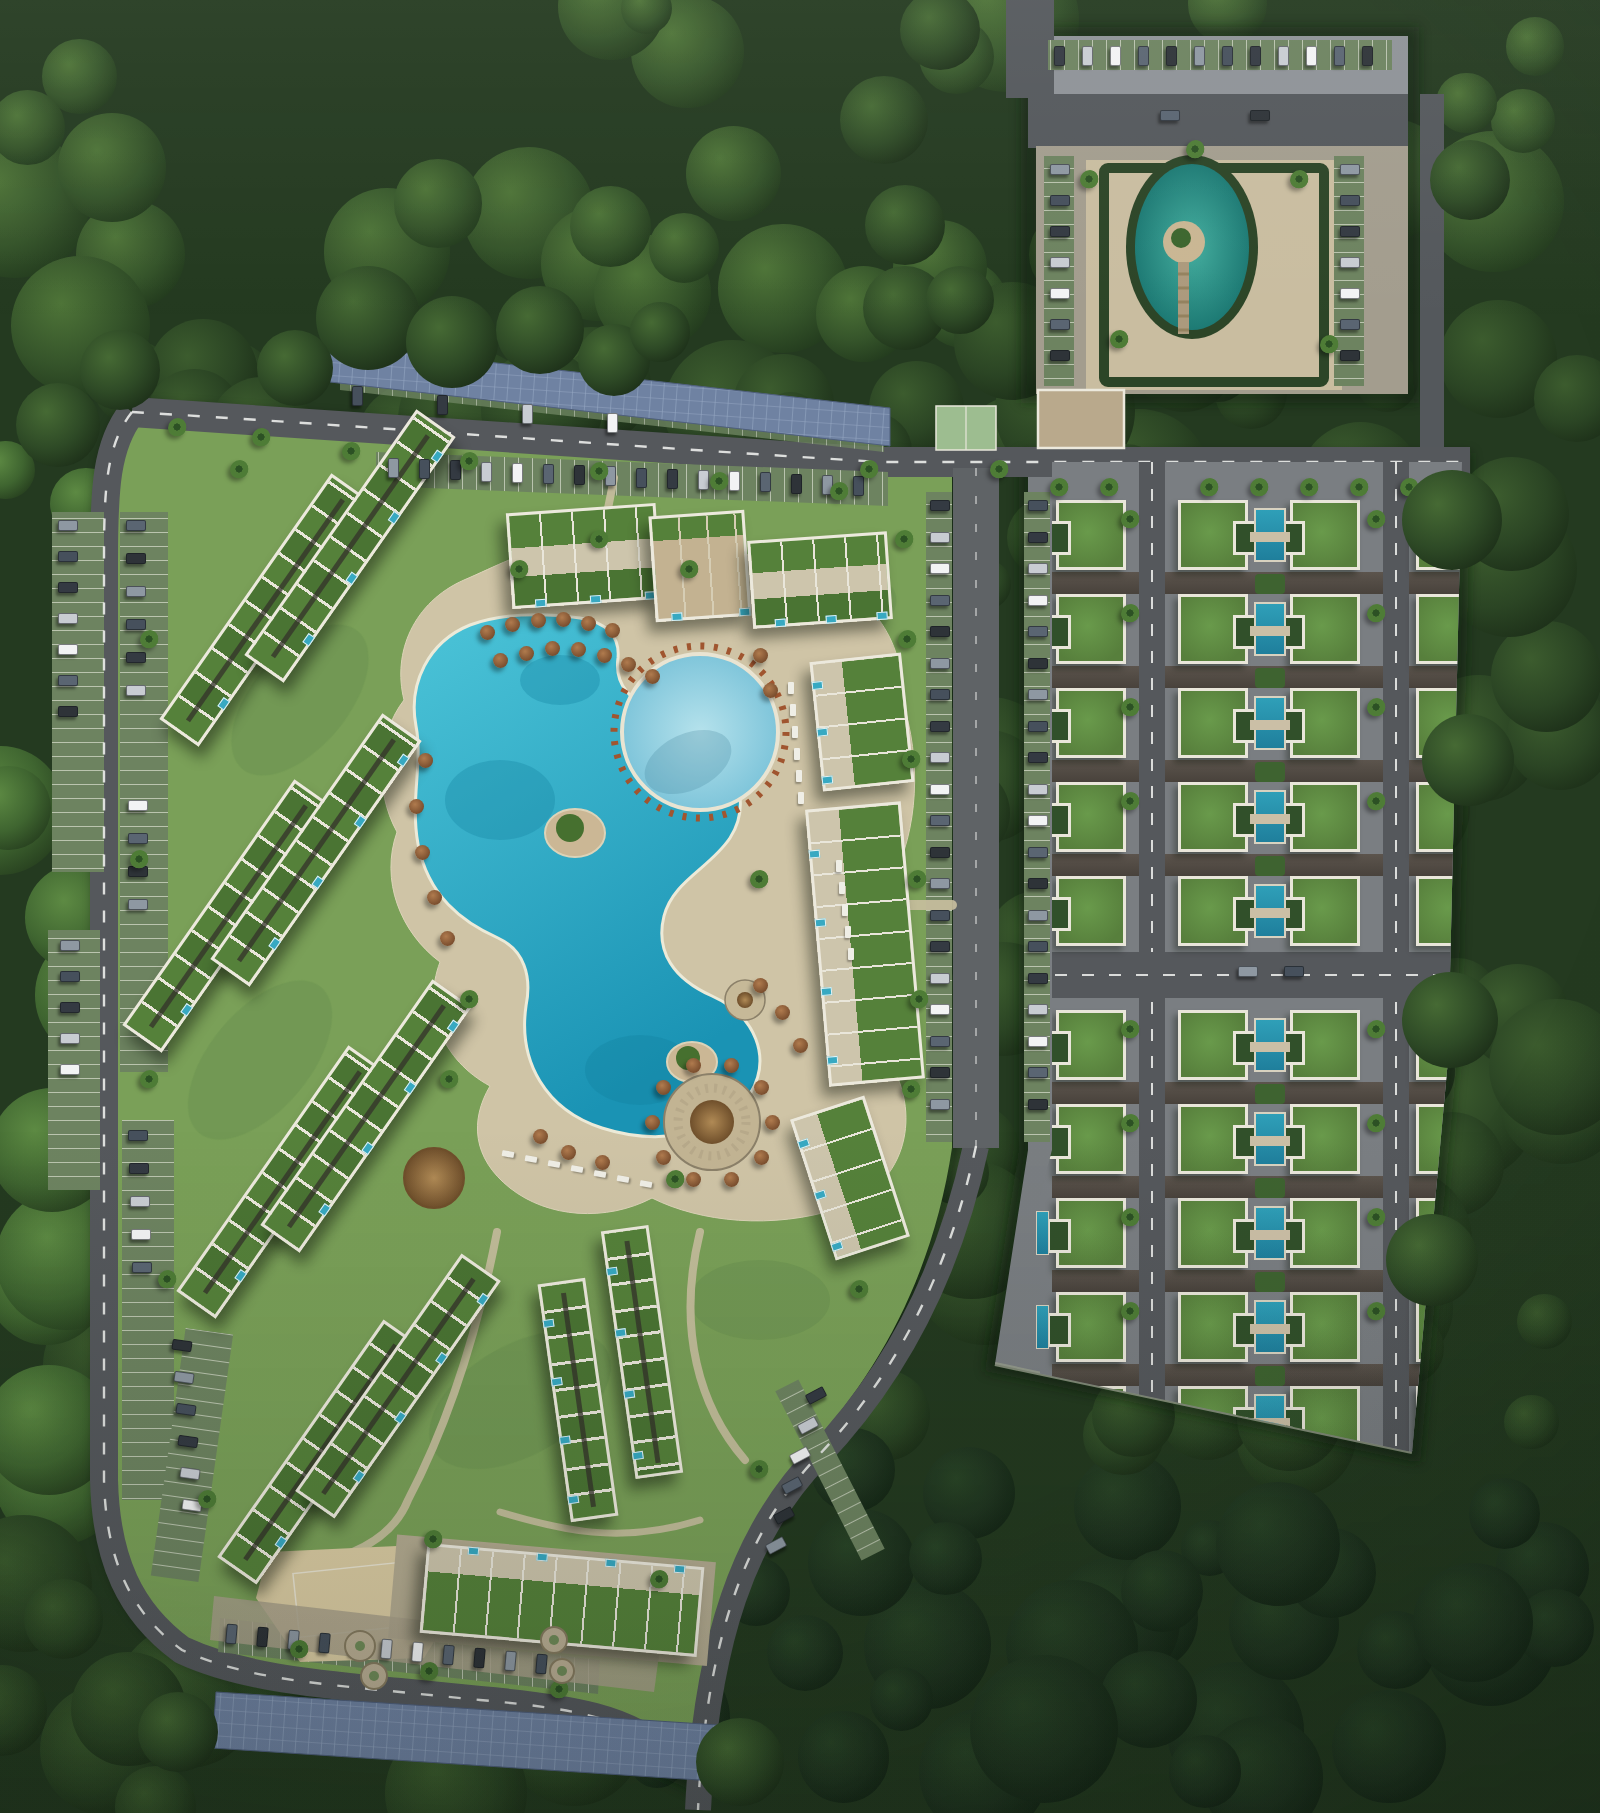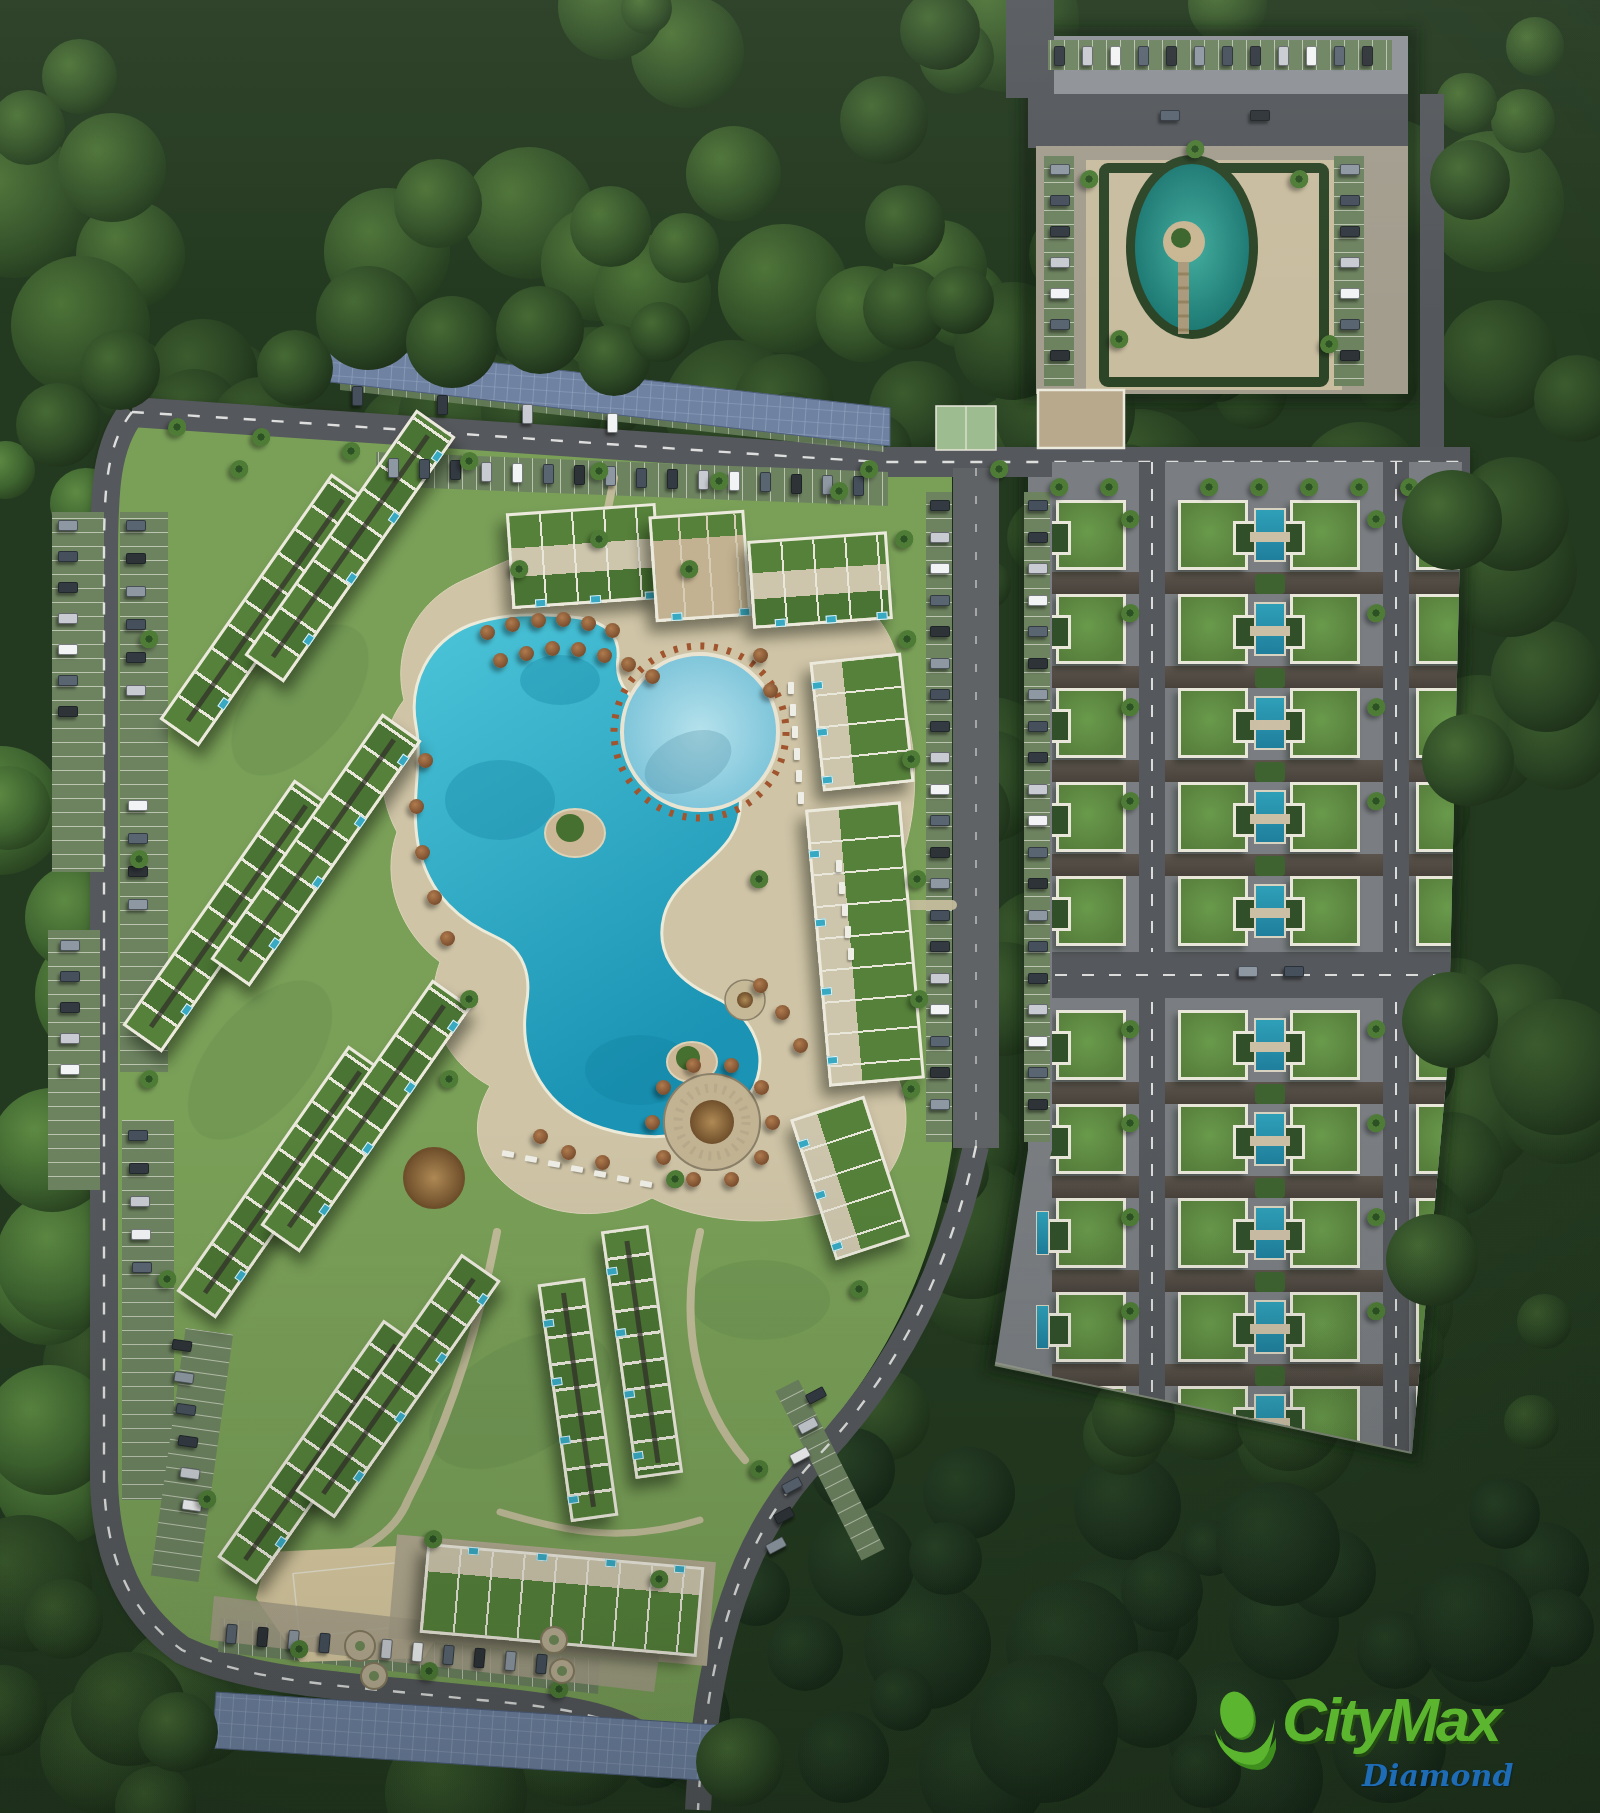--- a/index.html
+++ b/index.html
@@ -1022,23 +1022,13 @@
       <div class="ft" style="left: 696px; top: 1718px; width: 88px; height: 88px; background: radial-gradient(circle at 36% 34%, rgb(70, 106, 52) 0%, rgb(46, 74, 38) 48%, rgb(29, 48, 25) 80%);"></div>
       <div class="ft" style="left: 138px; top: 1692px; width: 80px; height: 80px; background: radial-gradient(circle at 36% 34%, rgb(70, 106, 52) 0%, rgb(46, 74, 38) 48%, rgb(29, 48, 25) 80%);"></div>
       <div class="ft" style="left: 900px; top: -10px; width: 80px; height: 80px; background: radial-gradient(circle at 36% 34%, rgb(70, 106, 52) 0%, rgb(46, 74, 38) 48%, rgb(29, 48, 25) 80%);"></div>
       <div class="ft" style="left: 840px; top: 76px; width: 88px; height: 88px; background: radial-gradient(circle at 36% 34%, rgb(70, 106, 52) 0%, rgb(46, 74, 38) 48%, rgb(29, 48, 25) 80%);"></div>
       <div class="ft" style="left: 865px; top: 185px; width: 80px; height: 80px; background: radial-gradient(circle at 36% 34%, rgb(70, 106, 52) 0%, rgb(46, 74, 38) 48%, rgb(29, 48, 25) 80%);"></div>
       <div class="ft" style="left: 926px; top: 266px; width: 68px; height: 68px; background: radial-gradient(circle at 36% 34%, rgb(70, 106, 52) 0%, rgb(46, 74, 38) 48%, rgb(29, 48, 25) 80%);"></div>
       <div class="ft" style="left: 1430px; top: 140px; width: 80px; height: 80px; background: radial-gradient(circle at 36% 34%, rgb(70, 106, 52) 0%, rgb(46, 74, 38) 48%, rgb(29, 48, 25) 80%);"></div>
     </div>
   <div id="grade" class="layer"></div>
 
-  <div id="logo">
-    <svg width="72" height="94" viewBox="0 0 70 92">
-      <path d="M13,48 C16,68 30,82 48,83 C60,84 69,75 72,38 C68,60 56,72 42,71 C28,70 17,61 13,48 Z" fill="#3e8f1d" transform="translate(2,3)"></path>
-      <path d="M10,46 C13,66 27,80 45,81 C57,82 66,73 69,36 C65,58 53,70 39,69 C25,68 14,59 10,46 Z" fill="#5cb52f"></path>
-      <ellipse cx="34" cy="34" rx="16" ry="23" transform="rotate(-14 34 34)" fill="#3e8f1d"></ellipse>
-      <ellipse cx="32" cy="32" rx="16" ry="23" transform="rotate(-14 32 32)" fill="#5cb52f"></ellipse>
-    </svg>
-    <div class="brand">CityMax</div>
-    <div class="sub">Diamond</div>
-  </div>
 </div>
 
 </body></html>

